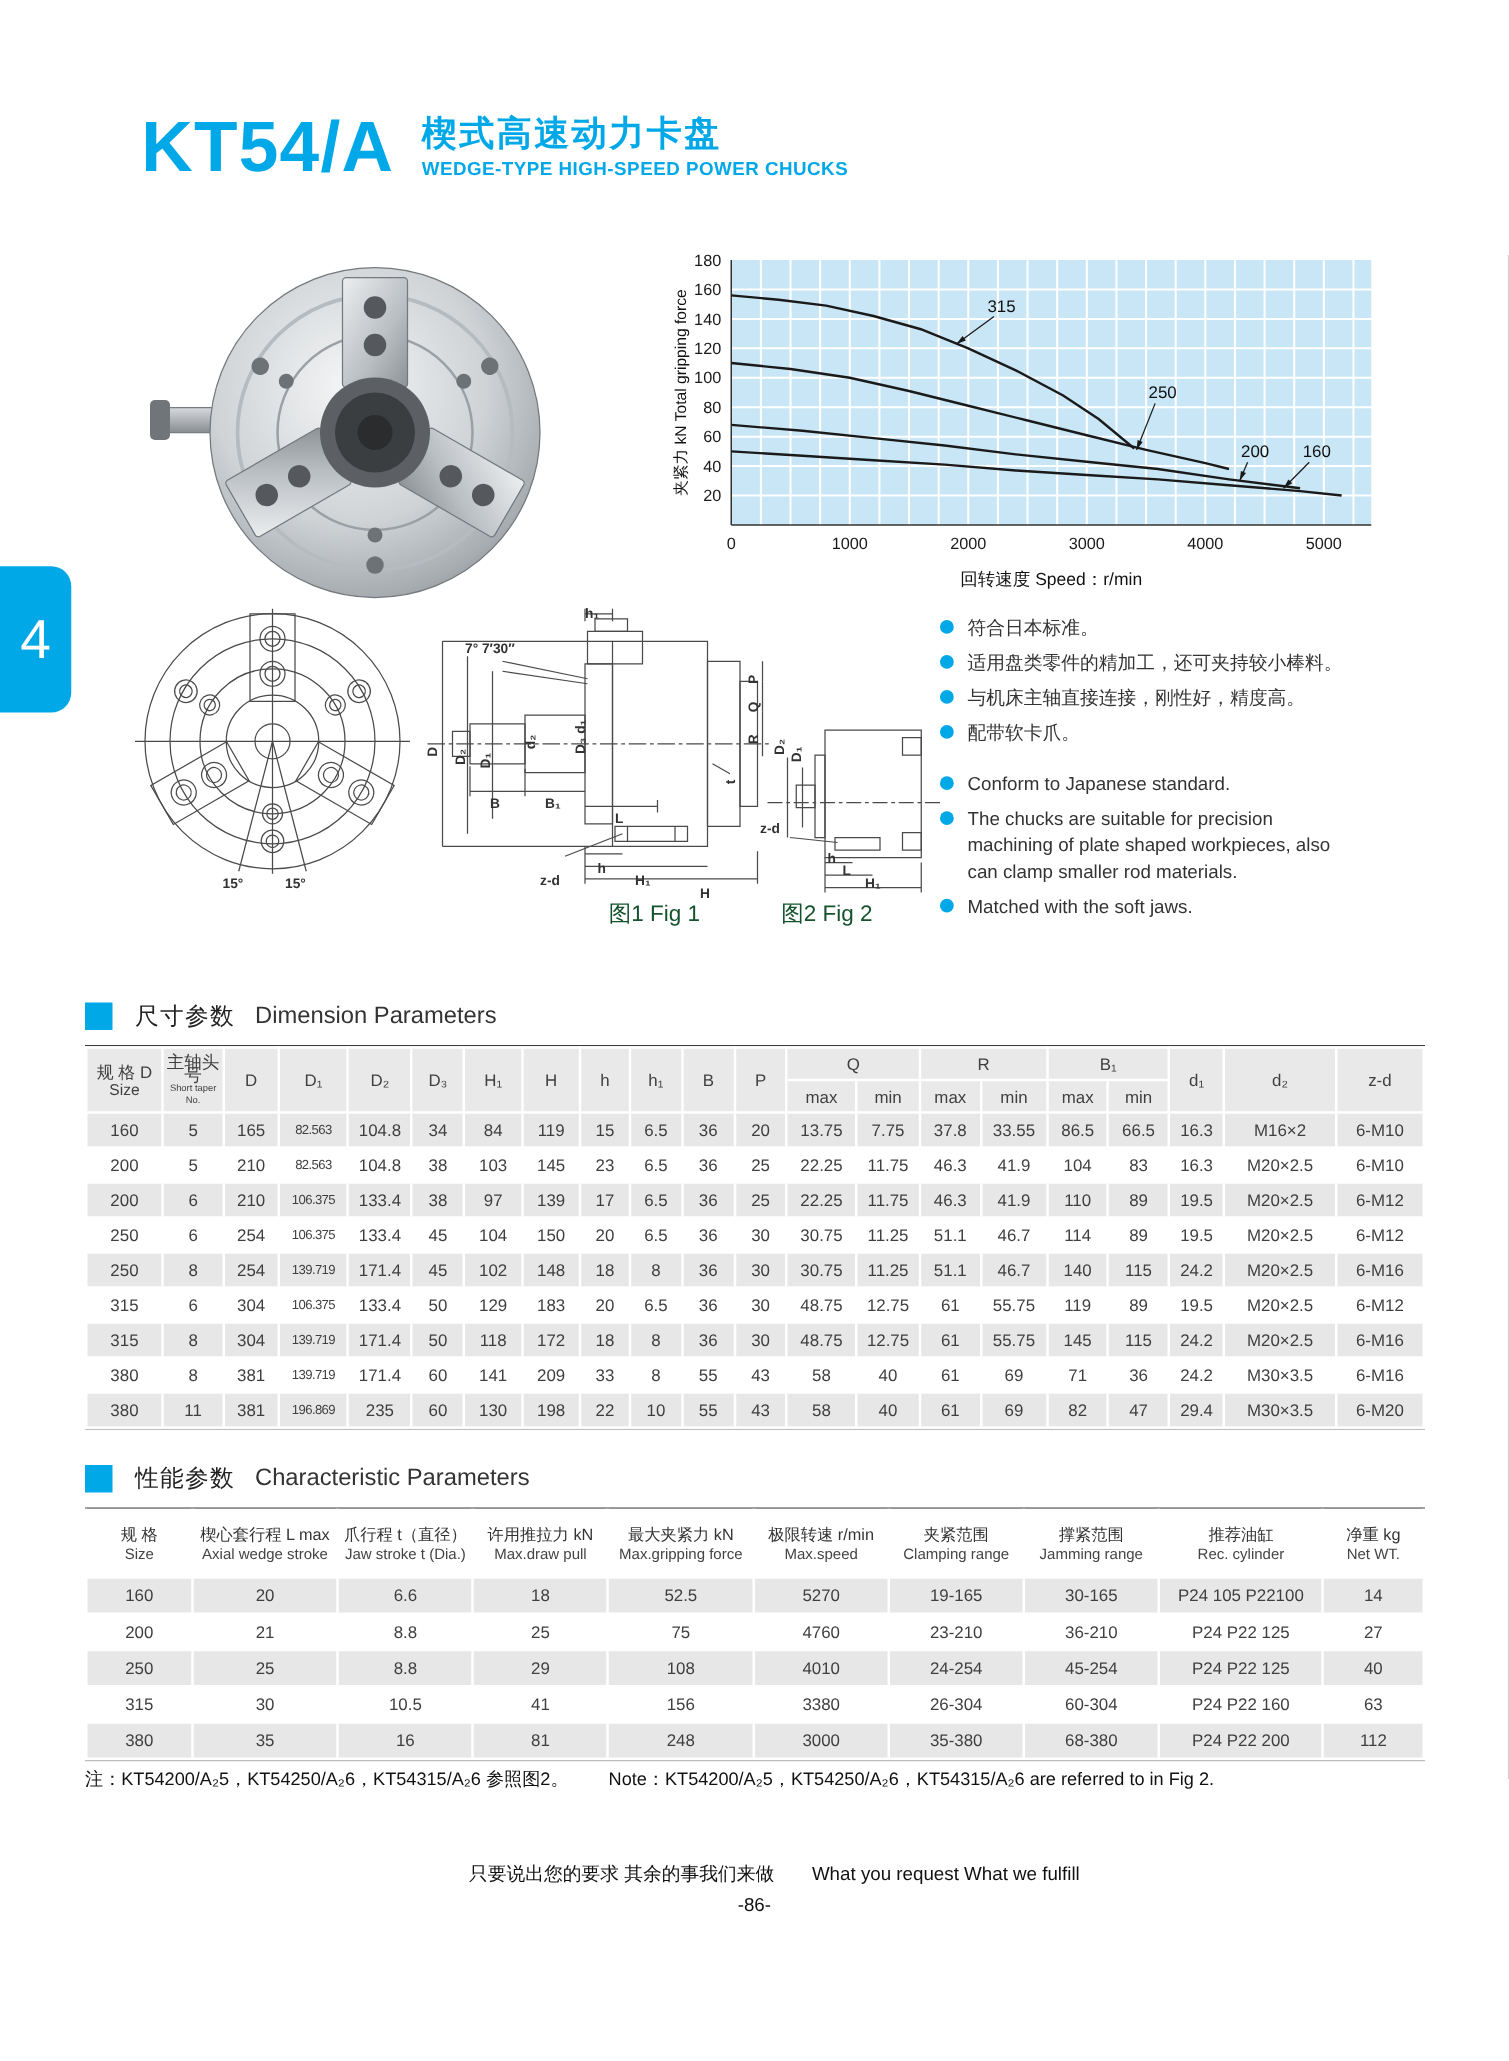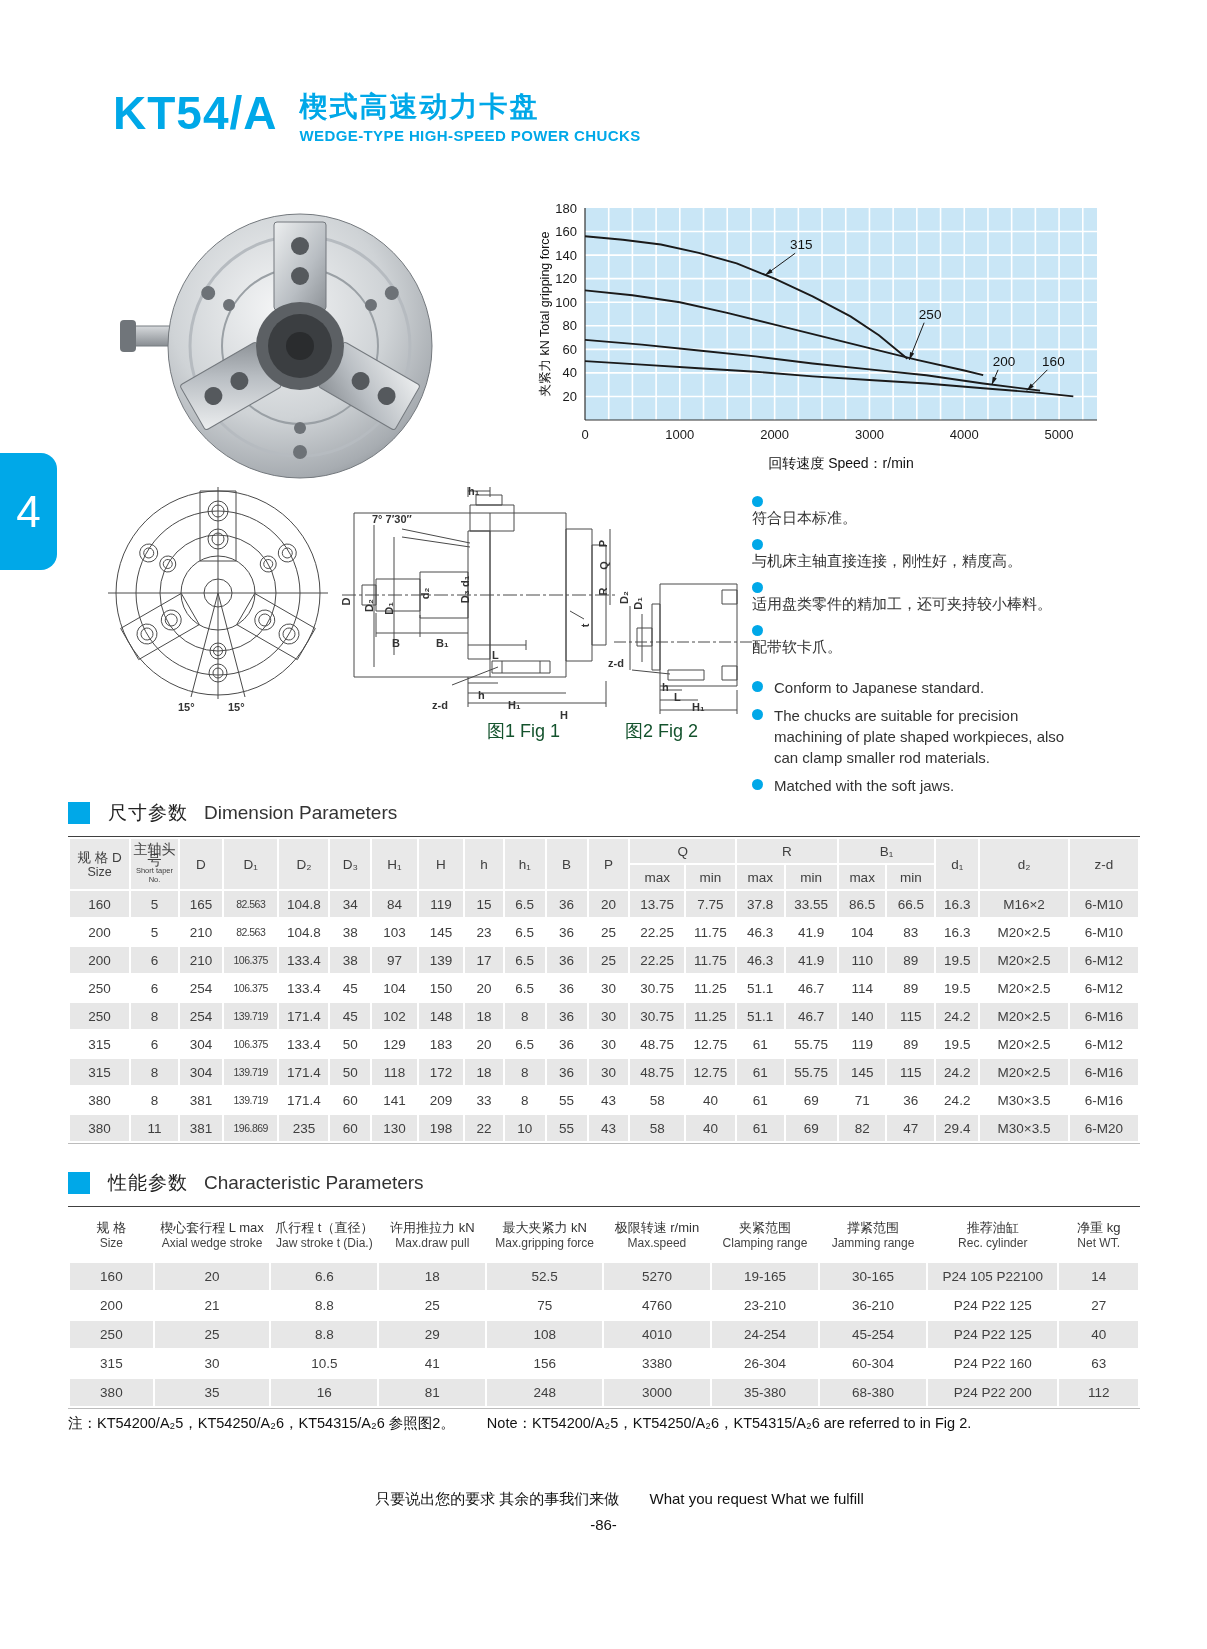--- a/index.html
+++ b/index.html
@@ -1,20 +1,20 @@
 <!DOCTYPE html>
 <html><head>
 <meta charset="utf-8">
 <style>
   html,body{margin:0;padding:0;background:#888;}
   .page{position:relative;width:1207px;height:1649px;background:#ffffff;margin:0 auto;
         font-family:"Liberation Sans","DejaVu Sans",sans-serif;color:#222;overflow:hidden;}
   
   .title-block{position:absolute;left:113px;top:90px;display:flex;align-items:flex-start;}
-  .model{font-size:46px;font-weight:bold;letter-spacing:1px;line-height:1;}
+  .model{font-size:57px;font-weight:bold;letter-spacing:1px;line-height:1;}
   .title-sub{margin-left:22px;margin-top:2px;}
   .title-zh{font-size:28px;font-weight:bold;letter-spacing:2px;line-height:1.1;}
   .title-en{font-size:15px;font-weight:bold;letter-spacing:.4px;margin-top:4px;}
   
   .side-tab{position:absolute;left:0;top:453px;width:57px;height:117px;border-radius:0 16px 16px 0;
             display:flex;align-items:center;justify-content:center;color:#fff;font-size:44px;}
   
   .photo{position:absolute;left:118px;top:198px;width:320px;height:292px;}
   
   .chart-box{position:absolute;left:535px;top:192px;width:585px;height:300px;}
@@ -24,21 +24,21 @@
   .lineart{position:absolute;}
   .lineart *{vector-effect:non-scaling-stroke;}
   .dim-label{position:absolute;font-size:11px;font-weight:bold;color:#333;white-space:nowrap;line-height:1;}
   .rot{transform:rotate(-90deg);}
   .fig-caption{position:absolute;font-size:18px;color:#14532d;white-space:nowrap;}
   
   .features{position:absolute;left:752px;top:492px;width:430px;}
   ul.feat{list-style:none;margin:0;padding:0;}
   ul.feat li{display:flex;align-items:flex-start;margin-bottom:7px;}
   ul.feat .dot{flex:0 0 11px;width:11px;height:11px;border-radius:50%;margin:4px 11px 0 0;}
-  ul.feat.zh li{font-size:15px;line-height:21px;color:#333;flex-direction:column;}
+  ul.feat.zh li{font-size:15px;line-height:21px;color:#333;}
   ul.feat.en{margin-top:20px;}
   ul.feat.en li{font-size:15px;line-height:21px;color:#333;}
   ul.feat.en .txt{width:300px;}
   
   .sec-head{position:absolute;left:68px;display:flex;align-items:center;}
   .blue-sq{width:22px;height:22px;margin-right:18px;}
   .sec-zh{font-size:19px;color:#222;letter-spacing:1px;}
   .sec-en{font-size:19px;color:#333;margin-left:16px;}
   
   .tbl-wrap{position:absolute;left:68px;width:1072px;border-top:1px solid #404040;border-bottom:1px solid #bcbcbc;}
@@ -377,25 +377,25 @@
   </div>
 
   <div class="features">
     <ul class="feat zh">
         <li>
           <span class="dot" style="background: rgb(0, 168, 232);"></span>
           <span class="txt">符合日本标准。</span>
         </li>
         <li>
           <span class="dot" style="background: rgb(0, 168, 232);"></span>
-          <span class="txt">与机床主轴直接连接，刚性好，精度高。</span>
+          <span class="txt">适用盘类零件的精加工，还可夹持较小棒料。</span>
         </li>
         <li>
           <span class="dot" style="background: rgb(0, 168, 232);"></span>
-          <span class="txt">适用盘类零件的精加工，还可夹持较小棒料。</span>
+          <span class="txt">与机床主轴直接连接，刚性好，精度高。</span>
         </li>
         <li>
           <span class="dot" style="background: rgb(0, 168, 232);"></span>
           <span class="txt">配带软卡爪。</span>
         </li>
       </ul>
     <ul class="feat en">
         <li>
           <span class="dot" style="background: rgb(0, 168, 232);"></span>
           <span class="txt">Conform to Japanese standard.</span>

